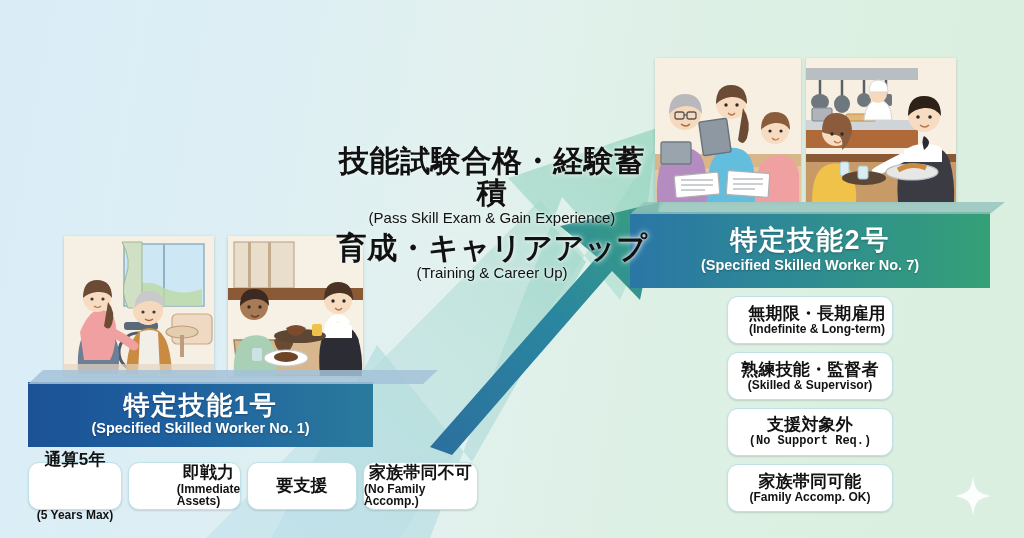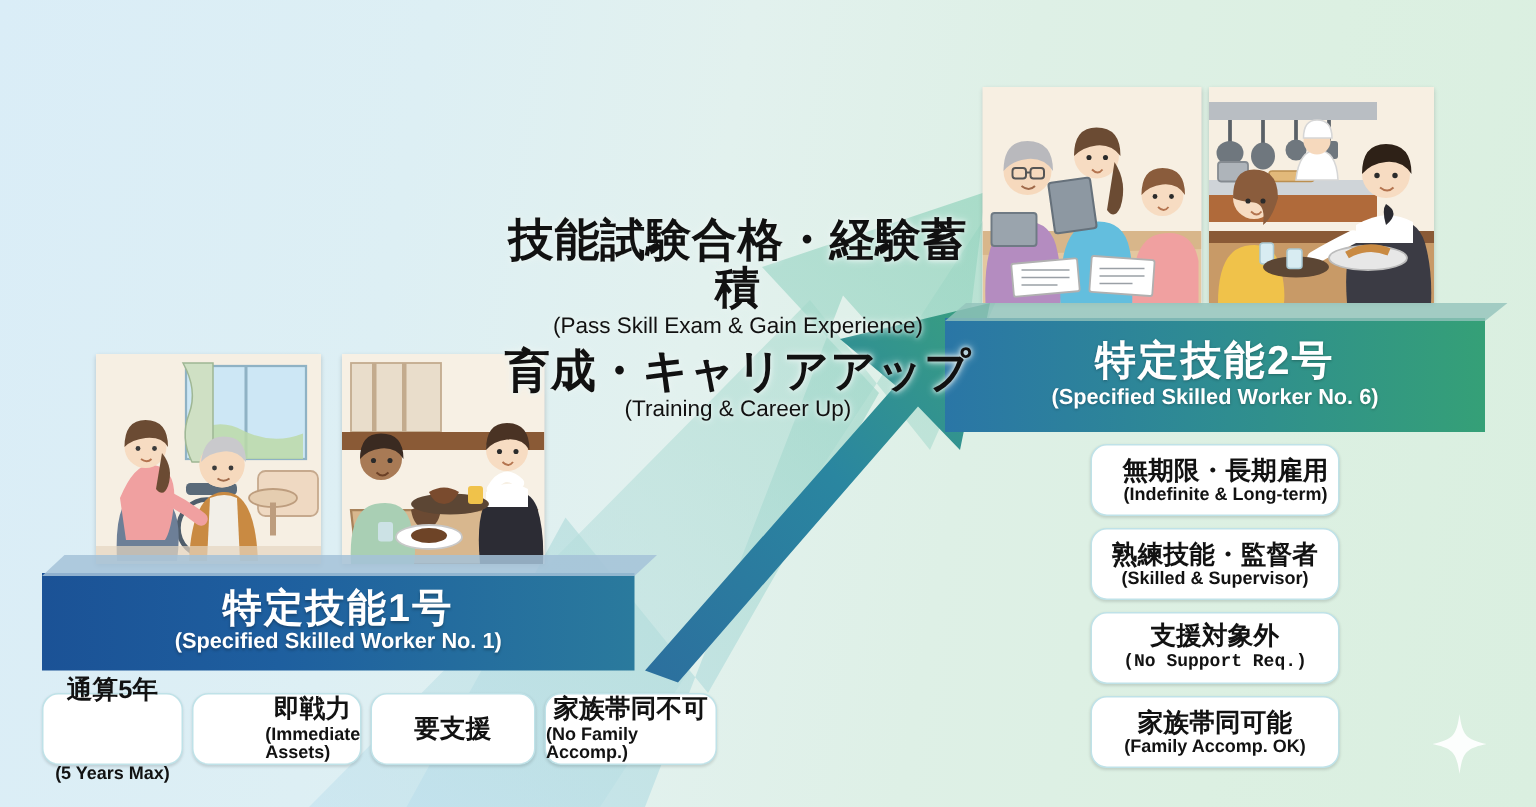--- a/index.html
+++ b/index.html
@@ -23,21 +23,21 @@
   .panel svg{display:block;width:100%;height:100%;}
 
   
   .bar{position:absolute;box-sizing:border-box;
        display:flex;flex-direction:column;align-items:center;justify-content:center;
        color:#fff;text-shadow:0 1px 2px rgba(0,0,0,.28);}
   .bar .jp{font-weight:bold;letter-spacing:.06em;line-height:1.05;}
   .bar .en{font-weight:bold;line-height:1.1;}
   .bar-bevel{position:absolute;}
 
-  #bar1{left:28px;top:382px;width:395px;height:65px;
+  #bar1{left:28px;top:382px;width:345px;height:65px;
         background:linear-gradient(90deg,#1b5296 0%,#1e5f9f 40%,#2a7a9d 100%);}
   #bar1 .jp{font-size:26px;}
   #bar1 .en{font-size:14.5px;margin-top:2px;}
 
   #bar2{left:630px;top:212px;width:360px;height:76px;
         background:linear-gradient(90deg,#2a76a6 0%,#2e8a94 45%,#35a077 100%);}
   #bar2 .jp{font-size:27px;}
   #bar2 .en{font-size:14.5px;margin-top:3px;}
 
   
@@ -291,21 +291,21 @@
   <div class="bar" id="bar1">
     <div class="jp">特定技能1号</div>
     <div class="en">(Specified Skilled Worker No. 1)</div>
   </div>
   <svg class="bar-bevel" style="left:28px;top:370px;width:410px;height:14px;" viewBox="0 0 410 14">
     <polygon points="0,14 395,14 410,0 15,0" fill="#a4c2d8" opacity=".85"></polygon>
   </svg>
 
   <div class="bar" id="bar2">
     <div class="jp">特定技能2号</div>
-    <div class="en">(Specified Skilled Worker No. 6)</div>
+    <div class="en">(Specified Skilled Worker No. 7)</div>
   </div>
   <svg class="bar-bevel" style="left:630px;top:202px;width:375px;height:12px;" viewBox="0 0 375 12">
     <polygon points="0,12 360,12 375,0 14,0" fill="#93c3bb" opacity=".8"></polygon>
   </svg>
 
   <div class="headline">
     <div class="jp">技能試験合格・経験蓄積</div>
     <div class="en">(Pass Skill Exam &amp; Gain Experience)</div>
     <div class="jp">育成・キャリアアップ</div>
     <div class="en">(Training &amp; Career Up)</div>

